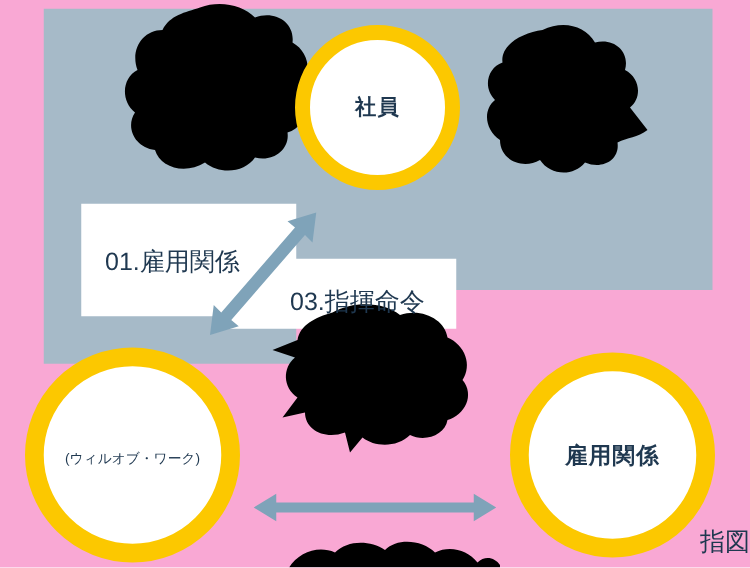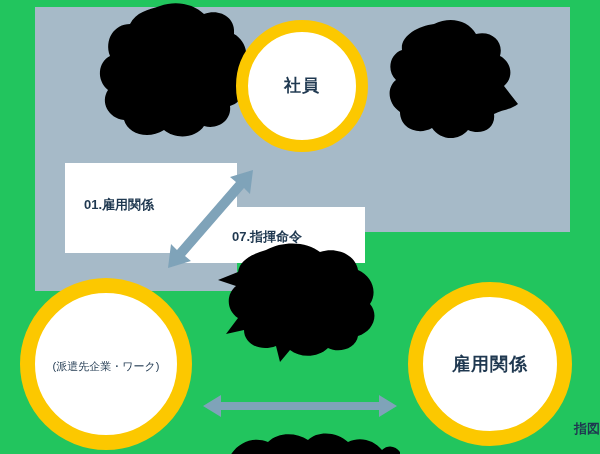--- a/index.html
+++ b/index.html
@@ -1,17 +1,17 @@
 <!DOCTYPE html>
 <html style="--ring-yellow: #fcc800; --bg-blue: #a6bac8; --arrow-blue: #7fa3b9; --text-navy: #1f3850; --blob-black: #000000;"><head>
 <meta charset="utf-8">
 <style>
   html,body{margin:0;padding:0;background:#ffffff;}
   .stage{
-    position:relative;width:600px;height:454px;background:#22c55e;
+    position:relative;width:600px;height:454px;background:#f9a8d4;
     overflow:hidden;font-family:"Liberation Sans",sans-serif;
   }
   .panel{position:absolute;background:var(--bg-blue,#a6bac8);}
   .panel-main{left:35px;top:7px;width:535px;height:225px;}
   .panel-left{left:35px;top:232px;width:202px;height:59px;}
   .whitebox{position:absolute;background:#ffffff;}
   .wb01{left:65px;top:163px;width:172px;height:90px;}
   .wb03{left:180px;top:207px;width:185px;height:56px;}
   .overlay{position:absolute;left:0;top:0;width:600px;height:454px;}
   .blob{fill:var(--blob-black,#000000);}
@@ -22,21 +22,21 @@
     display:flex;flex-direction:column;align-items:center;justify-content:center;
     text-align:center;color:var(--text-navy,#1f3850);
   }
   .c-emp{left:236px;top:20px;width:132px;height:132px;}
   .c-agy{left:20px;top:278px;width:172px;height:172px;border-width:15px;}
   .c-cli{left:408px;top:282px;width:164px;height:164px;border-width:15px;}
   .node-label{font-size:18px;font-weight:bold;letter-spacing:1px;line-height:1.25;}
   .c-emp .node-label{font-size:17px;}
   .node-sublabel{font-size:16px;font-weight:bold;margin-top:4px;letter-spacing:1px;}
   .c-agy .node-sublabel{font-size:11px;font-weight:normal;margin-top:4px;letter-spacing:0;}
-  .rel{position:absolute;color:var(--text-navy,#1f3850);font-size:13px;font-weight:bold;white-space:nowrap;}
+  .rel{position:absolute;color:var(--text-navy,#1f3850);font-size:20px;font-weight:normal;white-space:nowrap;}
   .rel-01{left:84px;top:196px;}
   .rel-03{left:232px;top:228px;}
   .rel-02{left:239px;top:365px;}
   .rel-instr{left:0;top:420px;width:600px;text-align:right;}
 </style>
 </head>
 <body>
 
 <div class="stage">
 
@@ -53,24 +53,24 @@
     <path class="blob" d="M230 456 C238 442 254 436 268 442 C278 432 296 432 308 440 C318 430 338 432 348 442 C360 436 374 440 382 450 C388 444 396 446 400 452 L400 470 L230 470 Z"></path>
     <polygon class="arrow" points="253,170 230,177 236,182 177,250 171,244 168,268 191,261 185,256 244,188 250,194"></polygon>
     <polygon class="arrow" points="203,406 221,395 221,402 379,402 379,395 397,406 379,417 379,410 221,410 221,417"></polygon>
   </svg>
 
   <div class="circle c-emp">
     <div class="node-label">社員</div>
   </div>
 
   <div class="circle c-agy">
-    <div class="node-sublabel">(派遣先企業・ワーク)</div>
+    <div class="node-sublabel">(ウィルオブ・ワーク)</div>
   </div>
 
   <div class="circle c-cli">
     <div class="node-label">雇用関係</div>
   </div>
 
   <div class="rel rel-01">01.雇用関係</div>
-  <div class="rel rel-03">07.指揮命令</div>
+  <div class="rel rel-03">03.指揮命令</div>
   <div class="rel rel-instr">指図</div>
 
 </div>
 
 </body></html>

